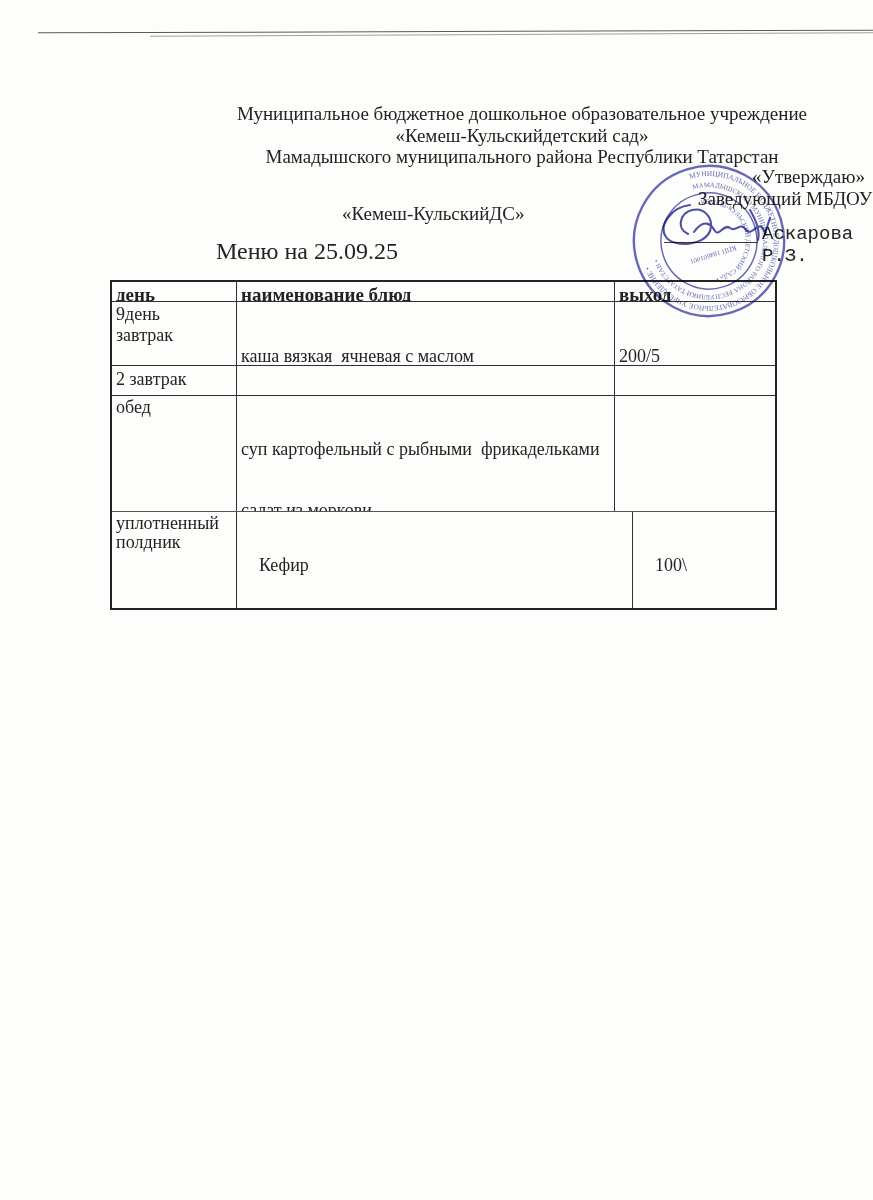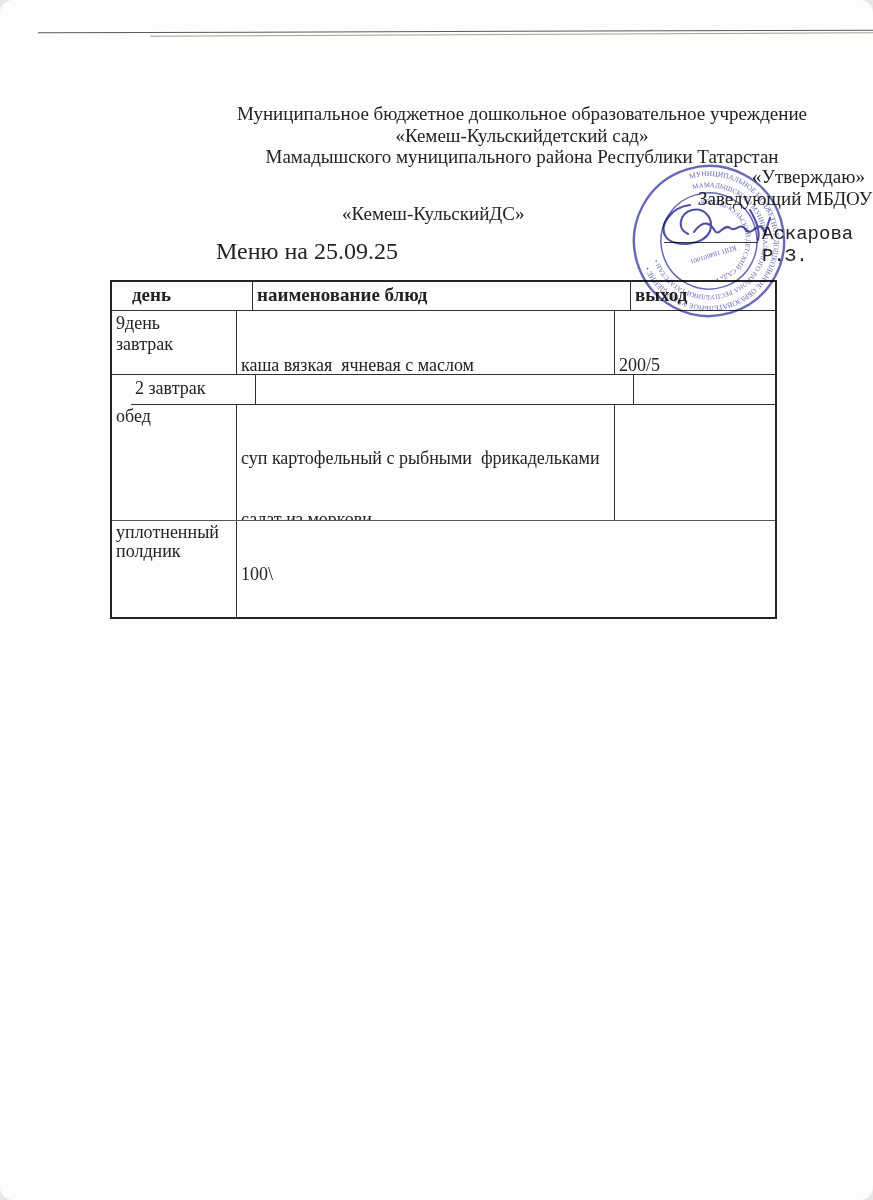--- a/index.html
+++ b/index.html
@@ -1,20 +1,20 @@
 <!DOCTYPE html>
 <html><head>
 <meta charset="utf-8">
 <style>
   html,body { margin:0; padding:0; }
   body { background:#e8e8e6; }
   .page {
     position:relative; width:873px; height:1200px; margin:0 auto;
     background:#fdfdfb; overflow:hidden;
-    font-family:"Liberation Serif", serif; color:#232323;border-radius:13px;
+    font-family:"Liberation Serif", serif; color:#232323;
   }
   .abs { position:absolute; white-space:pre-wrap; }
 
   
   .scanline1 { position:absolute; left:38px; top:31px; width:835px; height:0;
     border-top:1.6px solid #5a5a5a; transform:rotate(-0.18deg); }
   .scanline2 { position:absolute; left:150px; top:34px; width:723px; height:0;
     border-top:1px solid #a0a09c; transform:rotate(-0.28deg); }
 
   
@@ -26,31 +26,31 @@
   .signer-name   { left:762px; top:223px; font-size:19px;font-family:Liberation Mono, monospace; }
   .menu-title    { left:216px; top:238px; font-size:24px; }
   .sig-underline { left:664px; top:224px; width:94px; height:18px;
     border-bottom:1.6px solid #3a3a3a; }
 
   
   .menu-table { position:absolute; left:110px; top:280px; width:667px;
     border:2px solid #242424; box-sizing:border-box; background:transparent; }
   .trow { display:grid; grid-template-columns:125px 378px 160px;
     border-bottom:1.5px solid #303030; box-sizing:border-box; }
-  .trow:last-child { border-bottom:none; }
+  .trow:last-child { border-bottom:none;gap:18px; }
   .cell { box-sizing:border-box; padding:2px 3px 2px 4px; font-size:18px;
     overflow:hidden; white-space:pre-wrap; }
   .c1 { border-right:1.5px solid #303030; display:flex; flex-direction:column;
     justify-content:flex-start; padding-bottom:4px; }
   .c2 { border-right:1.5px solid #303030; }
-  .thead { height:29px;padding-left:16px; }
+  .thead { height:20px; }
   .thead .cell { font-weight:bold; font-size:19px; line-height:23px; padding-top:1px; }
   .thead .c1 { justify-content:flex-start; }
   .r1 { height:64px; } .r1 .c2 div, .r1 .c3 div, .r1 .c1 div { line-height:21px; }
-  .r2 { height:30px;margin-left:19px; } .r2 .cell div { line-height:23px; }
+  .r2 { height:30px; } .r2 .cell div { line-height:23px; }
   .r3 { height:116px; } .r3 .c2 div, .r3 .c3 div, .r3 .c1 div { line-height:19.2px; }
   .r4 { height:96px; }  .r4 .c2 div, .r4 .c3 div, .r4 .c1 div { line-height:19.2px; }
   .r4 .c3 div:nth-child(4), .r4 .c3 div:nth-child(5) { color:#8d8d8d; }
   .r3 { border-bottom-color:#555; }
 
   
   .stamp { position:absolute; left:626px; top:158px; width:166px; height:166px;
     mix-blend-mode:multiply; opacity:0.82; }
   .signature { position:absolute; left:638px; top:188px; width:160px; height:70px;
     mix-blend-mode:multiply; }
@@ -124,20 +124,27 @@
         
         
       </div>
     </div>
 
     <div class="trow r4">
       <div class="cell c1">
         <div>уплотненный</div>
         <div>полдник</div>
       </div>
+      <div class="cell c2">
+        <div>Кефир</div>
+        
+        
+        
+        
+      </div>
       <div class="cell c3">
         <div>100\</div>
         
         
         
         
       </div>
     </div>
   </div>
 

